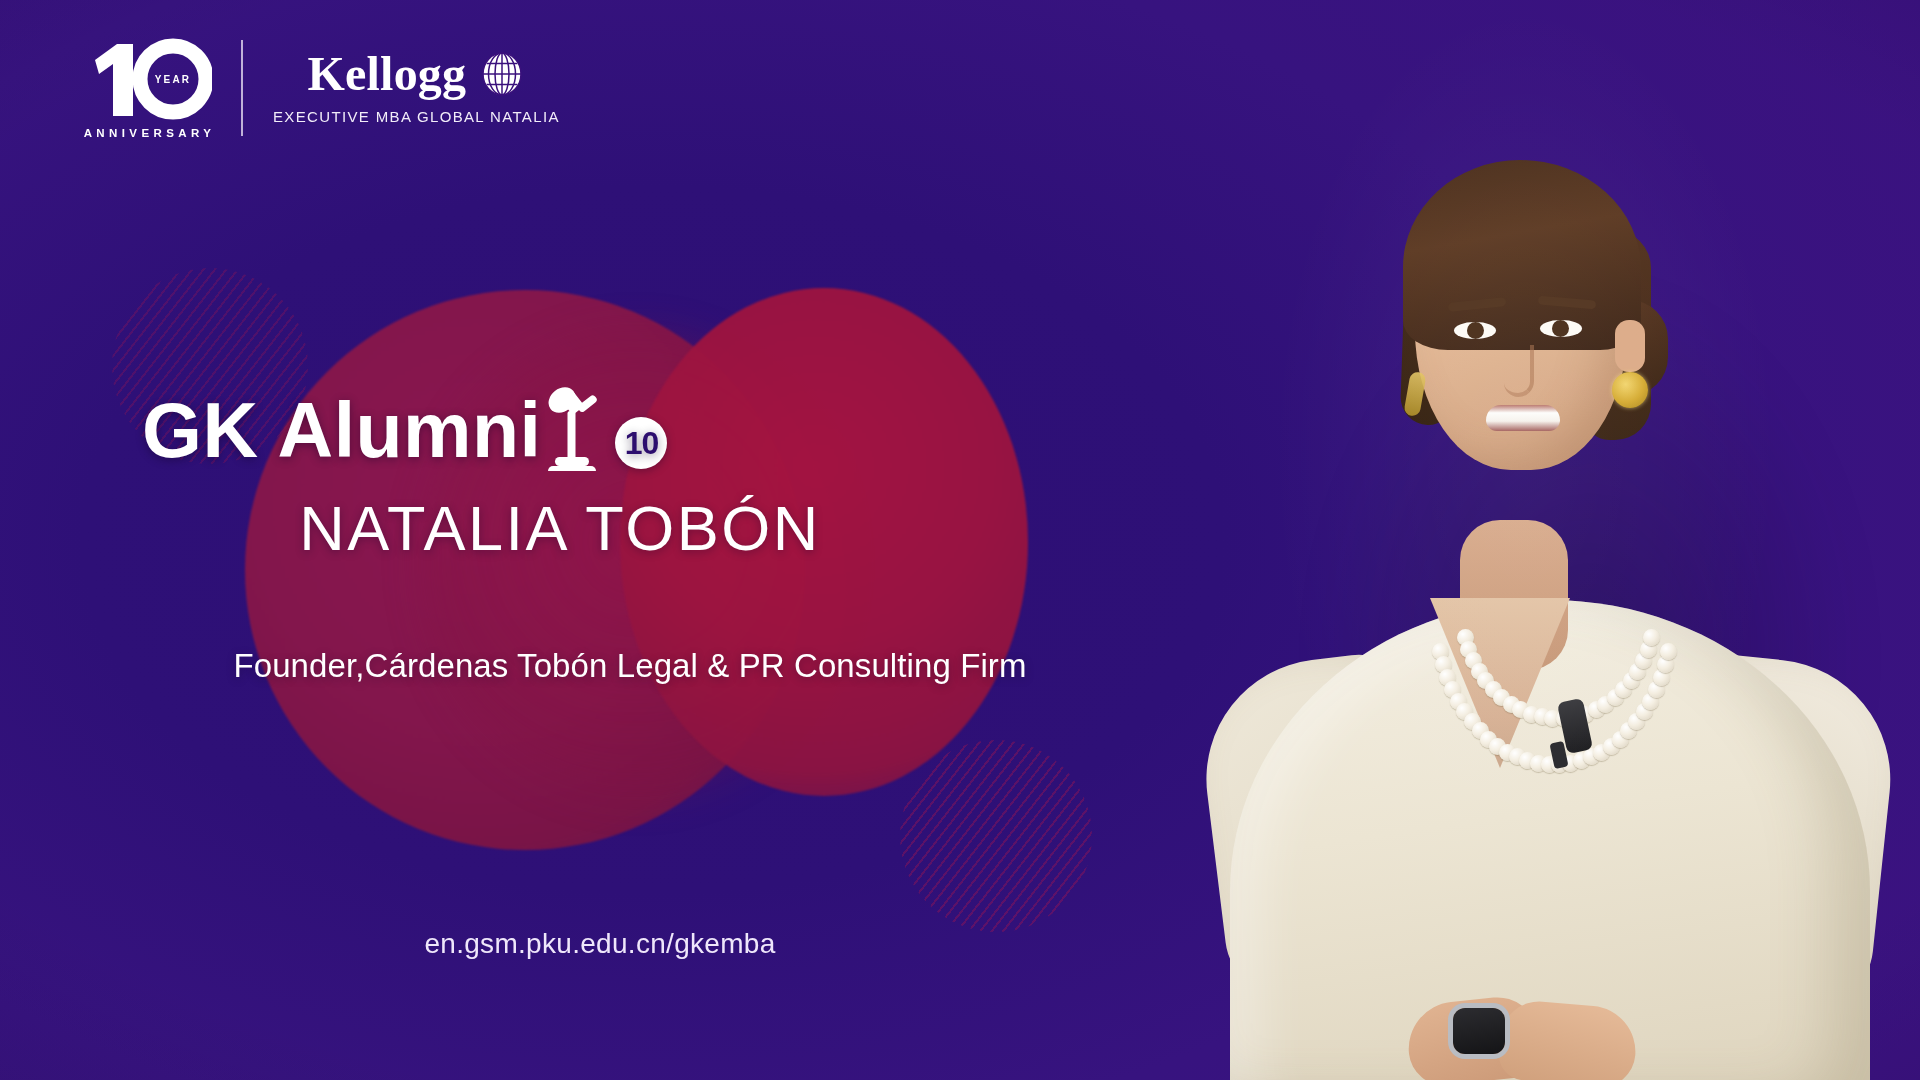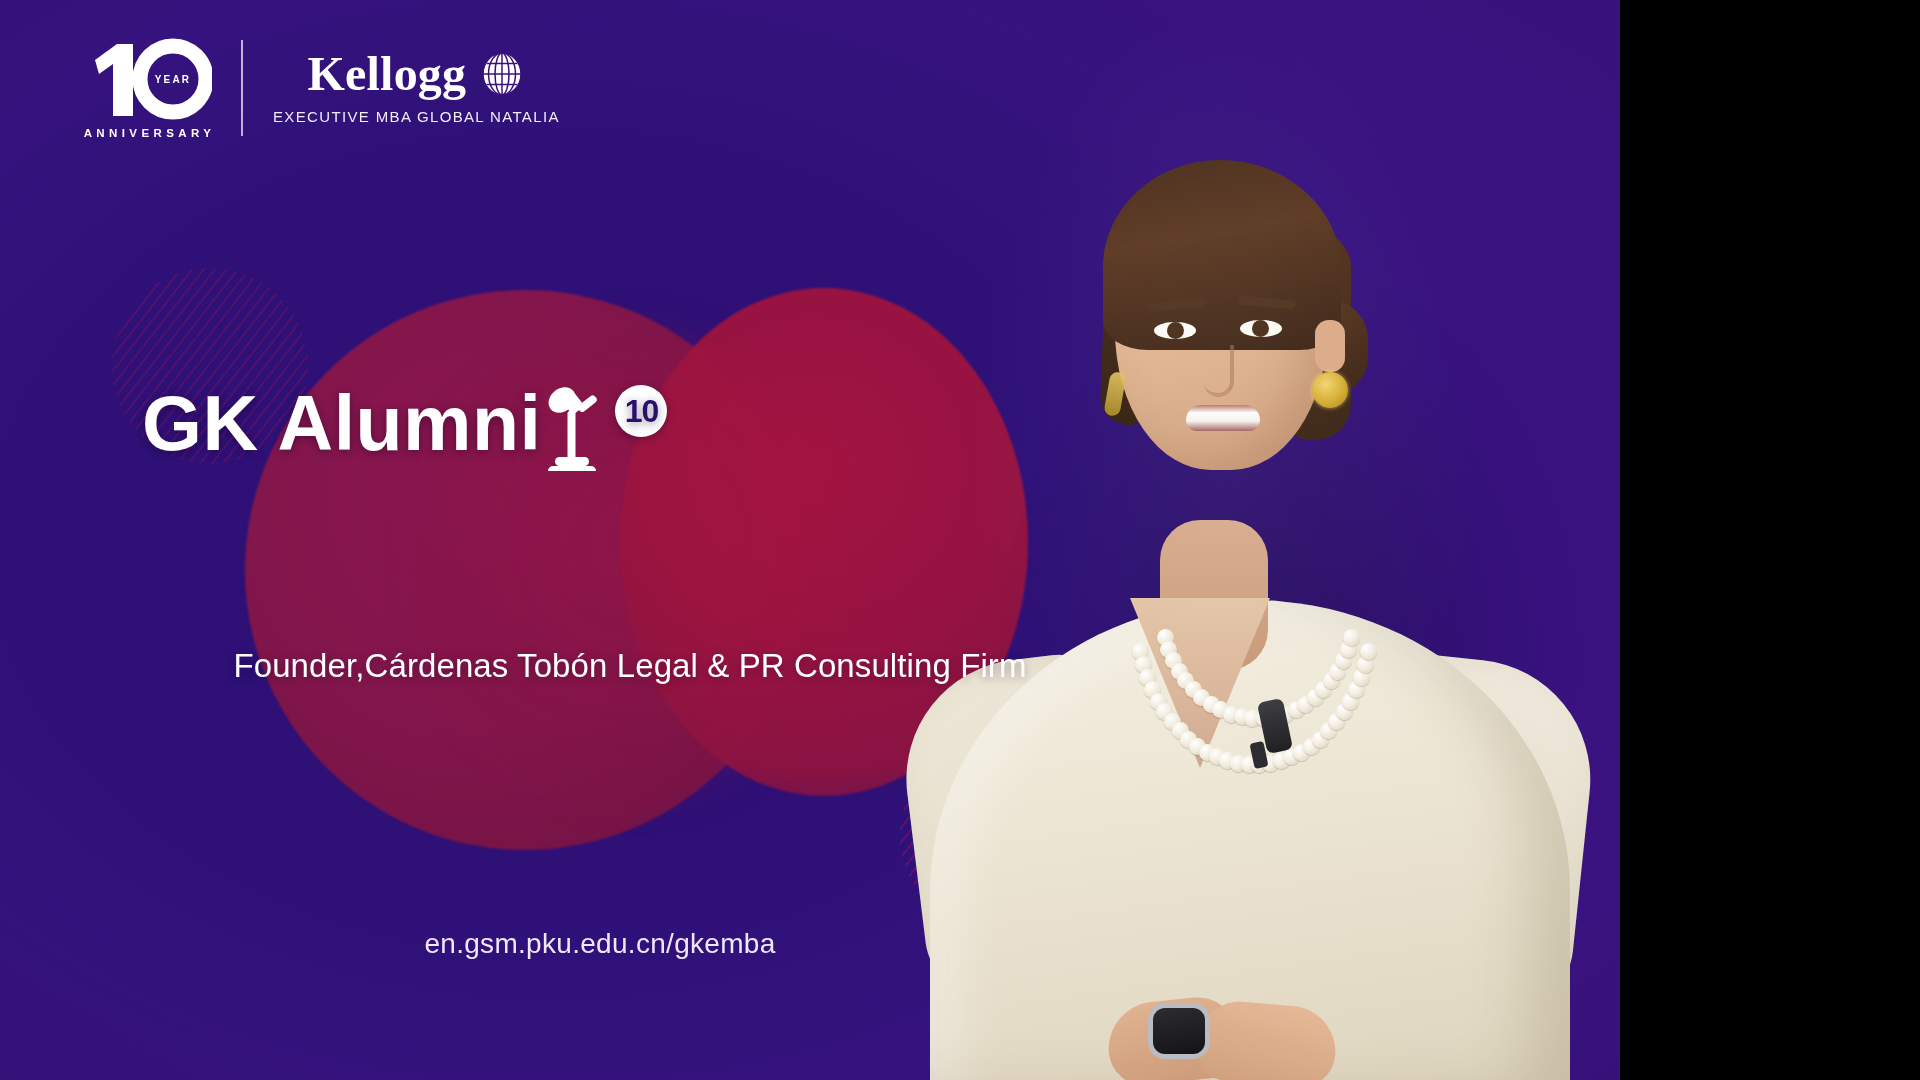--- a/index.html
+++ b/index.html
@@ -1,21 +1,21 @@
 <!DOCTYPE html>
 <html><head>
 <meta charset="utf-8">
 <title>GK Alumni Talks</title>
 <style>
   html,body{margin:0;padding:0;background:#000;}
   body{font-family:"Liberation Sans","DejaVu Sans",sans-serif;}
 
   #stage{
     position:relative;
-    width:1620px;height:1080px;
+    width:1920px;height:1080px;
     overflow:hidden;
     background:#404040;
   }
 
   
   .bg-base{
     position:absolute;inset:0;
     background:
       radial-gradient(ellipse 78% 86% at 34% 50%, #2d0f74 0%, #2e1077 38%, #37137f 66%, #3b1280 100%),
       linear-gradient(100deg,#3b1180 0%, #3a117c 45%, #3d1384 100%);
@@ -88,21 +88,21 @@
   .brand-sub{
     margin-top:10px;
     font-size:15px;letter-spacing:1.35px;font-weight:400;color:#f2edf9;
     text-align:center;
   }
 
   
   #maintitle{
     position:absolute;left:142px;top:385px;
     width:1000px;
-    display:flex;align-items:flex-start;
+    display:flex;align-items:flex-end;
     color:#fff;
     font-weight:700;
     font-size:77px;
     letter-spacing:.5px;
     line-height:1;
     text-shadow:0 2px 10px rgba(20,0,40,.45);
     white-space:nowrap;
   }
   #maintitle .t-mic{
     display:inline-block;position:relative;
@@ -433,17 +433,18 @@
           <rect x="38" y="17" width="21" height="8" rx="3.5" transform="rotate(-38 48 21)"></rect>
           <rect x="28.5" y="28" width="8" height="48" rx="2.5"></rect>
           <rect x="16" y="74" width="34" height="9" rx="4.5"></rect>
           <path d="M14 83 h38 a5 5 0 0 1 5 5 H9 a5 5 0 0 1 5 -5 z"></path>
         </g>
       </svg>
     </span>
     <span id="badge10">10</span>
   </div>
 
+  <div id="speaker-name">NATALIA TOBÓN</div>
   <div id="speaker-role">Founder,Cárdenas Tobón Legal &amp; PR Consulting Firm</div>
 
   <div id="site-url">en.gsm.pku.edu.cn/gkemba</div>
 
 </div>
 
 </body></html>

